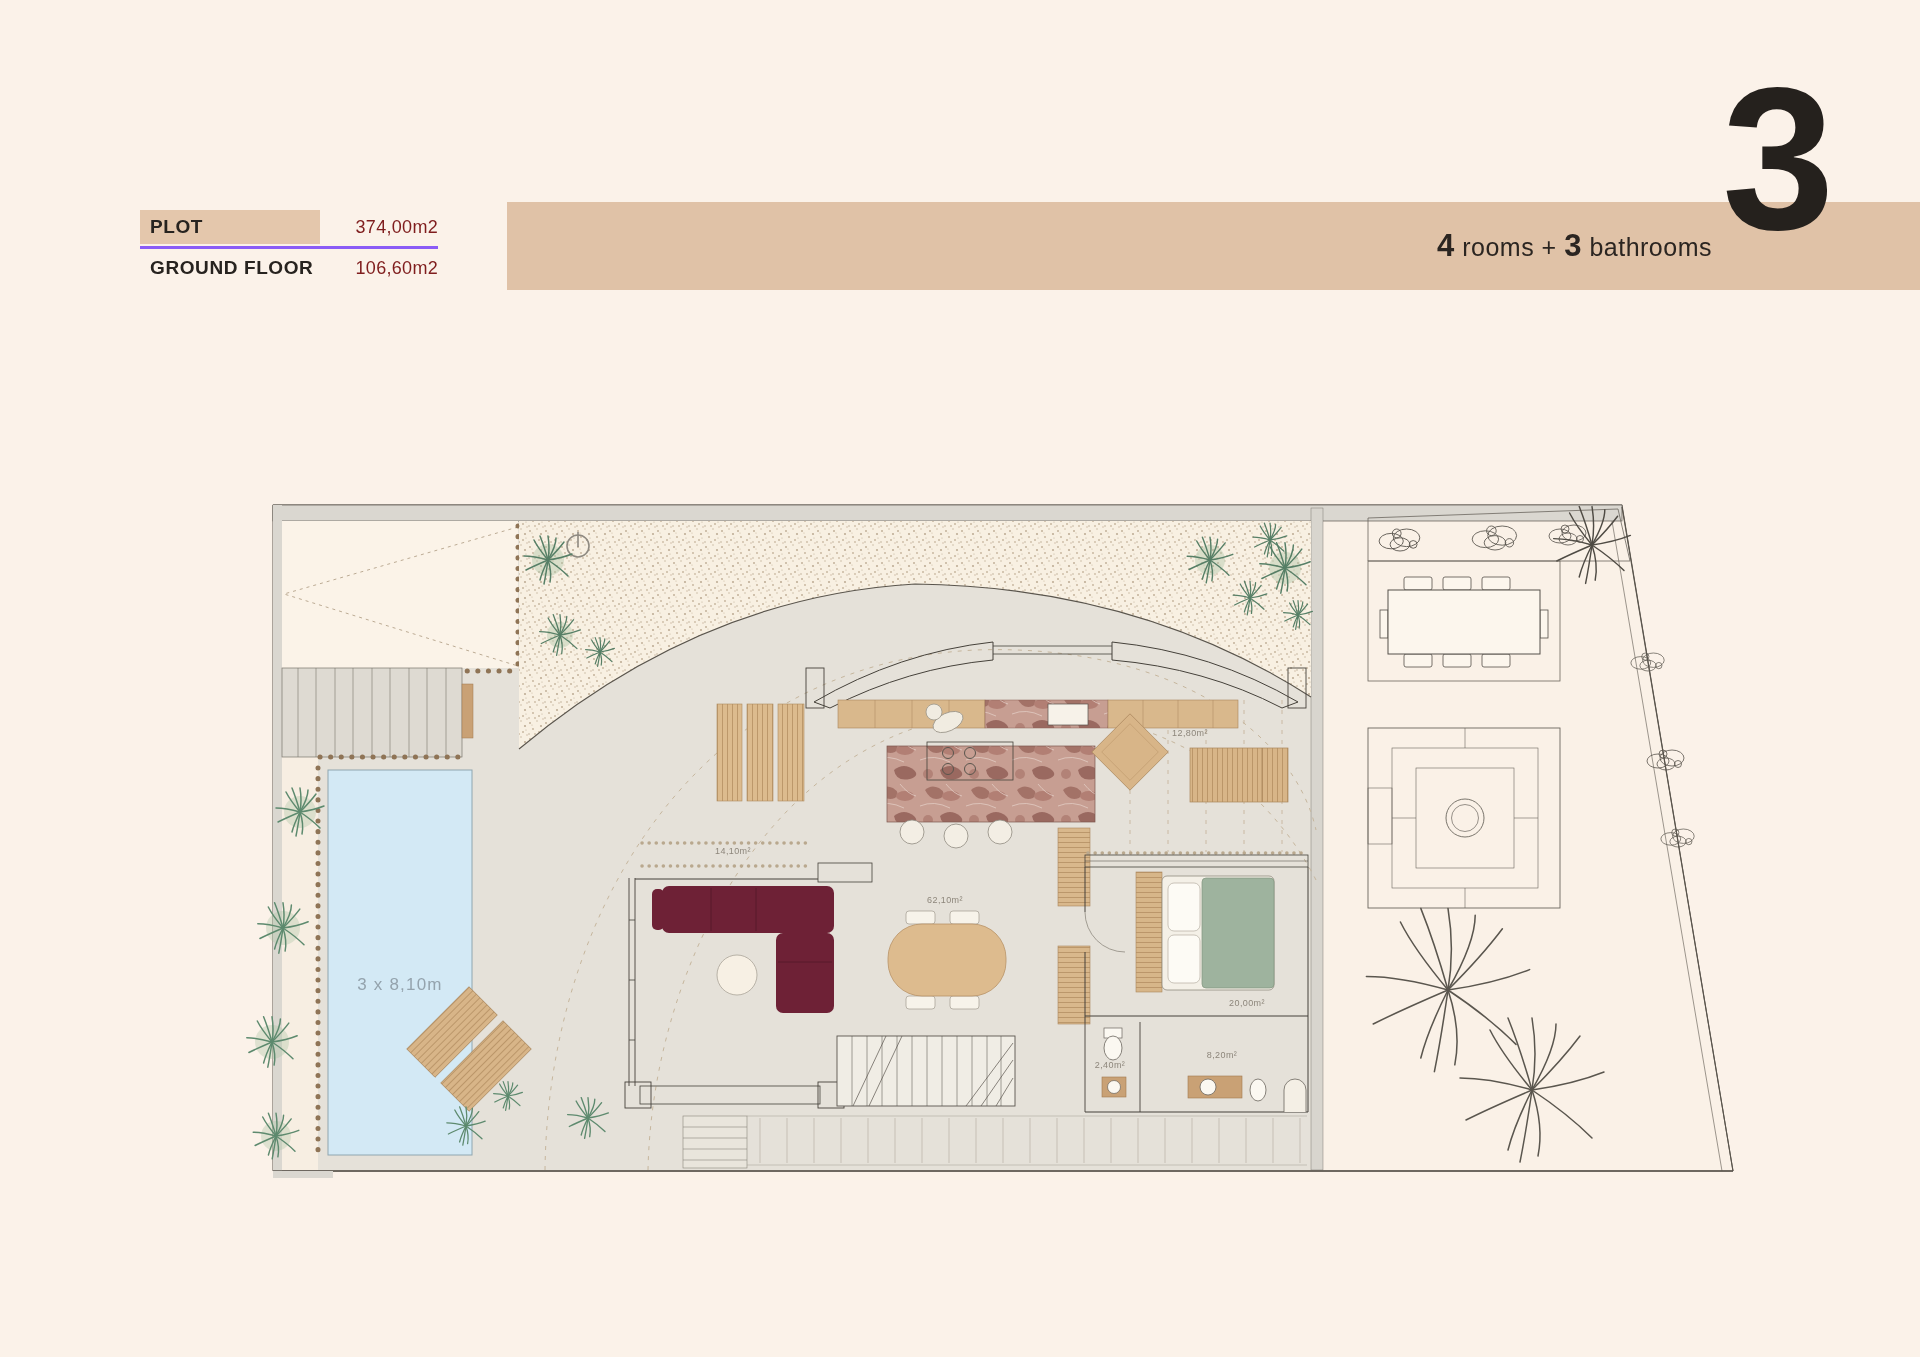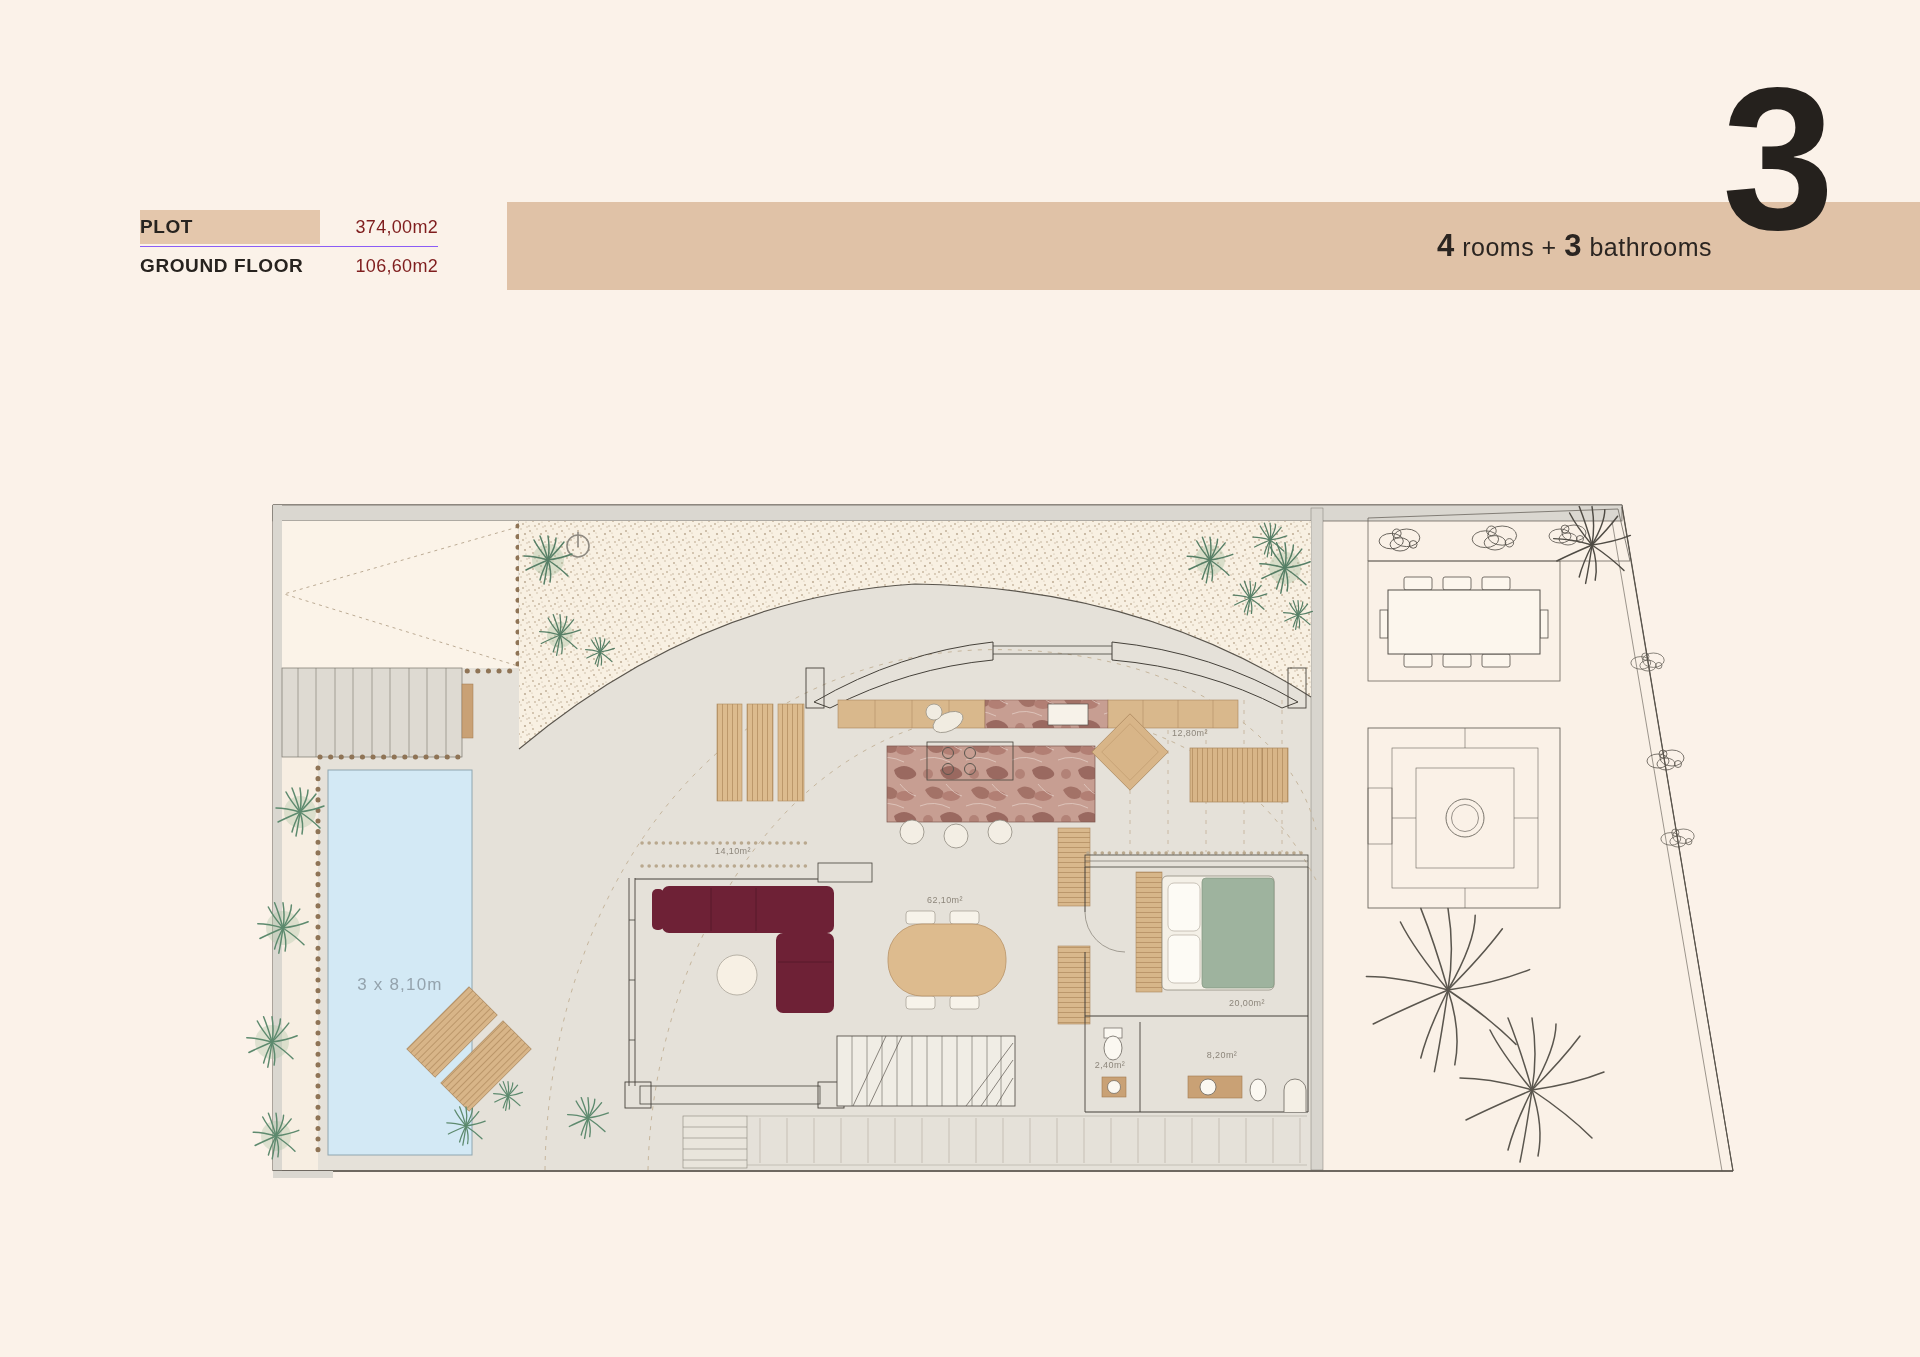--- a/index.html
+++ b/index.html
@@ -17,24 +17,24 @@
     position:absolute;top:228px;right:208px;
     color:#2b2521;font-size:25px;letter-spacing:.5px;white-space:nowrap;
   }
   .rooms-line b{font-size:31px;font-weight:700;}
   .big-number{
     position:absolute;top:58px;left:1722px;
     font-size:202px;line-height:1;font-weight:800;color:#25211d;
   }
   .area-table{position:absolute;left:140px;top:208px;width:298px;}
   .arow{position:relative;height:38px;display:flex;align-items:center;}
-  .arow + .arow{border-top:1px solid #8b5cf6;}
+  .arow + .arow{border-top:3px solid #8b5cf6;}
   .arow .hl{position:absolute;left:0;top:2px;bottom:2px;width:180px;background:#e4c7ac;}
   .arow .lab{
-    position:relative;z-index:1;
+    position:relative;z-index:1;padding-left:10px;
     font-weight:700;font-size:19px;color:#27231f;letter-spacing:.6px;
   }
   .arow .val{
     position:absolute;right:0;z-index:1;
     font-size:18px;color:#7f1d1d;letter-spacing:.3px;
   }
   svg text{font-family:"Liberation Sans", sans-serif;}
   .plan-label{font-size:9px;fill:#8d867b;letter-spacing:.4px;}
   .pool-label{font-size:17px;fill:#94a3ad;letter-spacing:1.2px;}
   .beads{stroke:#8f7456;stroke-width:5;stroke-dasharray:0.1 10.5;stroke-linecap:round;fill:none;}

